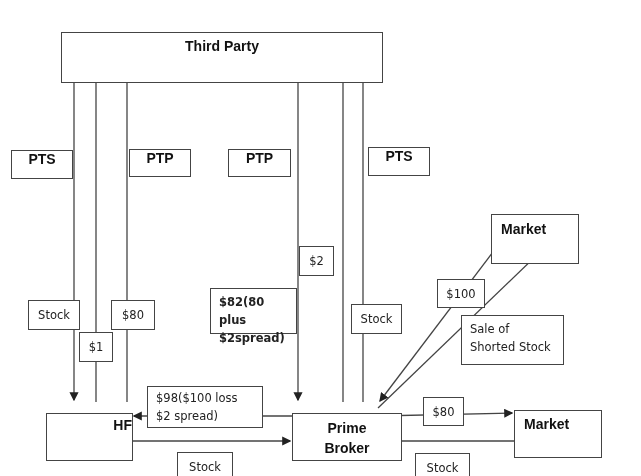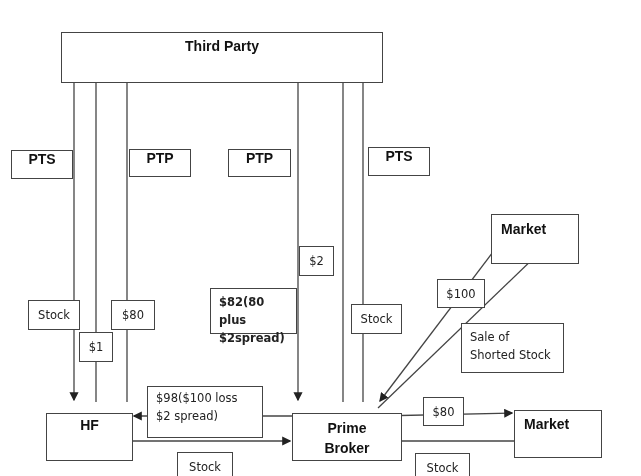--- a/index.html
+++ b/index.html
@@ -32,21 +32,21 @@
     <line x1="493" y1="252" x2="380" y2="401" marker-end="url(#ah)"></line>
     <line x1="378" y1="408" x2="539" y2="253" marker-end="url(#ah)"></line>
     <line x1="378" y1="416" x2="512" y2="413" marker-end="url(#ah)"></line>
     <line x1="514" y1="441" x2="380" y2="441" marker-end="url(#ah)"></line>
   </g>
 </svg>
 
 <div class="box entity" style="left:61px;top:21px;width:322px;height:51px;padding-top:5px;">
   <span>Third Party</span>
 </div>
-<div class="box entity" style="left:46px;top:402px;width:87px;height:48px;padding-top:3px;">
+<div class="box entity" style="left:46px;top:402px;width:87px;height:48px;padding-top:3px;text-align:right;">
   <span>HF</span>
 </div>
 <div class="box entity" style="left:292px;top:402px;width:110px;height:48px;padding:4px 14px 0;line-height:20px;">
   <span>Prime Broker</span>
 </div>
 <div class="box entity" style="left:491px;top:203px;width:88px;height:50px;text-align:left;padding:6px 0 0 9px;">
   <span>Market</span>
 </div>
 <div class="box entity" style="left:514px;top:399px;width:88px;height:48px;text-align:left;padding:5px 0 0 9px;">
   <span>Market</span>
@@ -76,30 +76,30 @@
 </div>
 <div class="box lbl c" style="left:299px;top:235px;width:35px;height:30px;">
   <span>$2</span>
 </div>
 <div class="box lbl" style="left:210px;top:277px;width:87px;height:46px;font-weight:bold;">
   <span>$82(80 plus $2spread)</span>
 </div>
 <div class="box lbl c" style="left:351px;top:293px;width:51px;height:30px;">
   <span>Stock</span>
 </div>
-<div class="box lbl" style="left:147px;top:375px;width:116px;height:52px;padding-top:2px;">
+<div class="box lbl" style="left:147px;top:375px;width:116px;height:42px;padding-top:2px;">
   <span>$98($100 loss $2 spread)</span>
 </div>
 <div class="box lbl c" style="left:177px;top:441px;width:56px;height:30px;">
   <span>Stock</span>
 </div>
 <div class="box lbl c" style="left:437px;top:268px;width:48px;height:29px;text-align:right;">
   <span>$100</span>
 </div>
-<div class="box lbl" style="left:461px;top:312px;width:103px;height:50px;padding-top:4px;">
+<div class="box lbl" style="left:461px;top:304px;width:103px;height:50px;padding-top:4px;">
   <span>Sale of Shorted Stock</span>
 </div>
 <div class="box lbl c" style="left:423px;top:386px;width:41px;height:29px;">
   <span>$80</span>
 </div>
 <div class="box lbl c" style="left:415px;top:442px;width:55px;height:30px;">
   <span>Stock</span>
 </div>
 
 </body></html>

